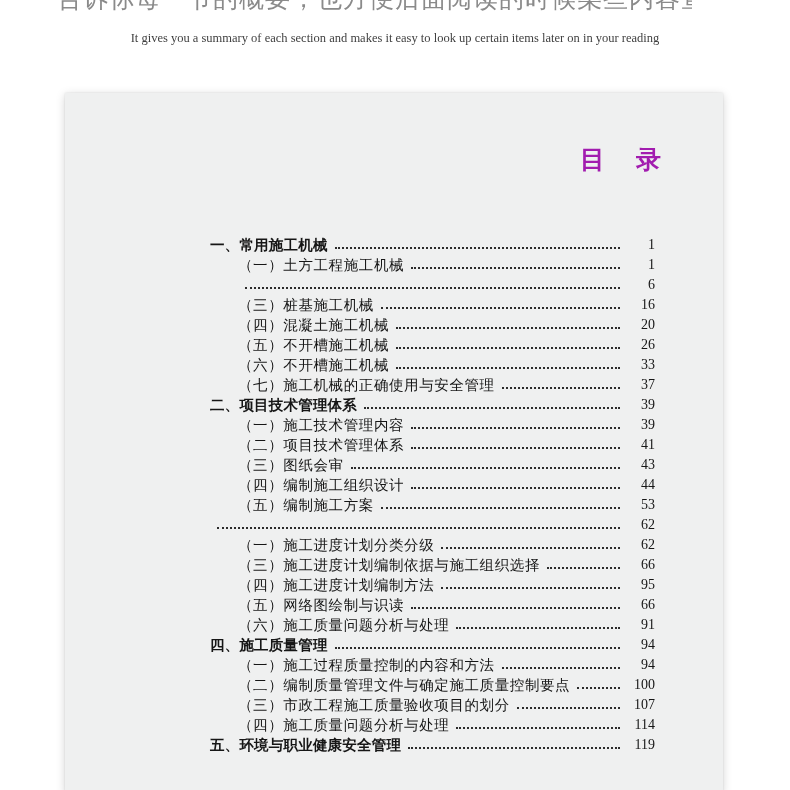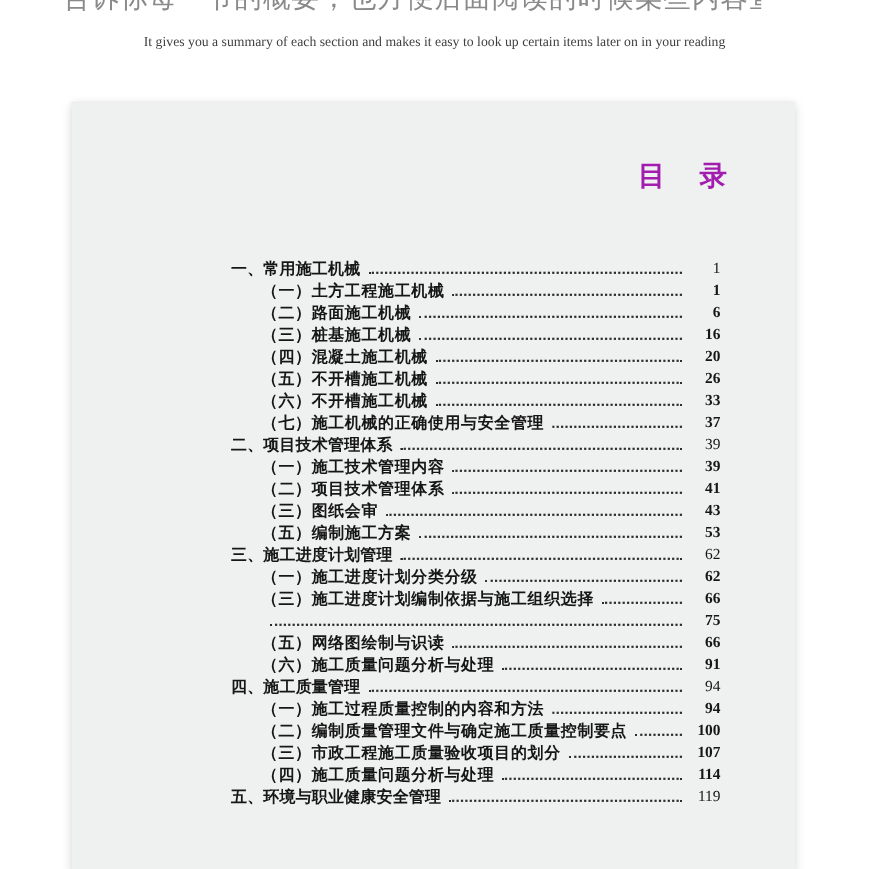--- a/index.html
+++ b/index.html
@@ -130,21 +130,20 @@
     font-family: "Liberation Sans", sans-serif;
     font-size: 14.5px;
     font-weight: bold;
     letter-spacing: 0.2px;
   }
 
   
   .lvl2 {
     padding-left: 173px;
     padding-right: 68px;
-    font-weight: bold;
   }
   .lvl2 .toc-label {
     font-family: "Liberation Serif", serif;
     font-size: 14.5px;
     letter-spacing: 0.6px;
   }
 </style>
 </head>
 <body>
 
@@ -162,21 +161,20 @@
         <span class="toc-label">一、常用施工机械</span>
         <span class="toc-leader"></span>
         <span class="toc-page">1</span>
       </div>
       <div class="toc-row lvl2">
         <span class="toc-label">（一）土方工程施工机械</span>
         <span class="toc-leader"></span>
         <span class="toc-page">1</span>
       </div>
       <div class="toc-row lvl2">
-        <span class="toc-label">（二）路面施工机械</span>
         <span class="toc-leader"></span>
         <span class="toc-page">6</span>
       </div>
       <div class="toc-row lvl2">
         <span class="toc-label">（三）桩基施工机械</span>
         <span class="toc-leader"></span>
         <span class="toc-page">16</span>
       </div>
       <div class="toc-row lvl2">
         <span class="toc-label">（四）混凝土施工机械</span>
@@ -212,42 +210,47 @@
         <span class="toc-label">（二）项目技术管理体系</span>
         <span class="toc-leader"></span>
         <span class="toc-page">41</span>
       </div>
       <div class="toc-row lvl2">
         <span class="toc-label">（三）图纸会审</span>
         <span class="toc-leader"></span>
         <span class="toc-page">43</span>
       </div>
       <div class="toc-row lvl2">
+        <span class="toc-label">（四）编制施工组织设计</span>
+        <span class="toc-leader"></span>
+        <span class="toc-page">44</span>
+      </div>
+      <div class="toc-row lvl2">
         <span class="toc-label">（五）编制施工方案</span>
         <span class="toc-leader"></span>
         <span class="toc-page">53</span>
       </div>
       <div class="toc-row lvl1">
-        <span class="toc-label">三、施工进度计划管理</span>
         <span class="toc-leader"></span>
         <span class="toc-page">62</span>
       </div>
       <div class="toc-row lvl2">
         <span class="toc-label">（一）施工进度计划分类分级</span>
         <span class="toc-leader"></span>
         <span class="toc-page">62</span>
       </div>
       <div class="toc-row lvl2">
         <span class="toc-label">（三）施工进度计划编制依据与施工组织选择</span>
         <span class="toc-leader"></span>
         <span class="toc-page">66</span>
       </div>
       <div class="toc-row lvl2">
-        <span class="toc-leader"></span>
-        <span class="toc-page">75</span>
+        <span class="toc-label">（四）施工进度计划编制方法</span>
+        <span class="toc-leader"></span>
+        <span class="toc-page">95</span>
       </div>
       <div class="toc-row lvl2">
         <span class="toc-label">（五）网络图绘制与识读</span>
         <span class="toc-leader"></span>
         <span class="toc-page">66</span>
       </div>
       <div class="toc-row lvl2">
         <span class="toc-label">（六）施工质量问题分析与处理</span>
         <span class="toc-leader"></span>
         <span class="toc-page">91</span>

